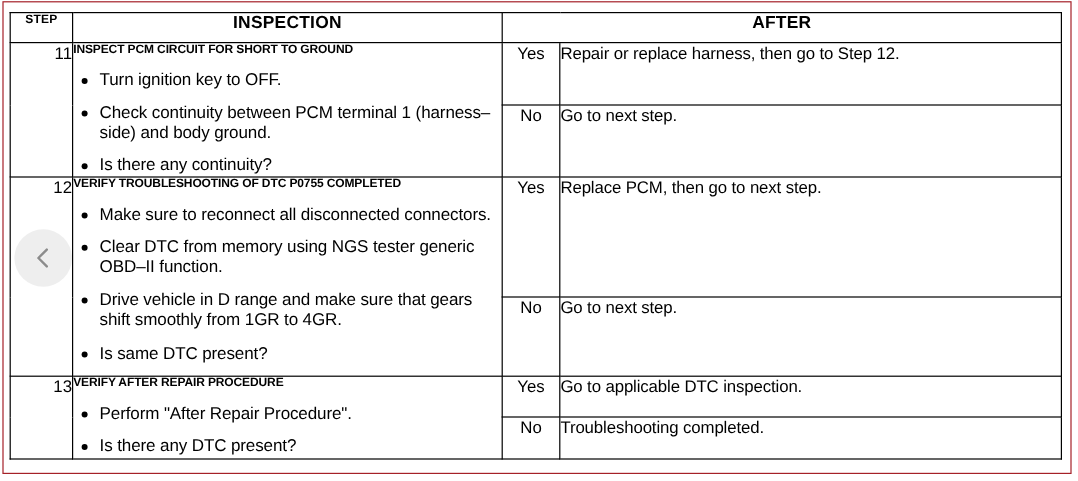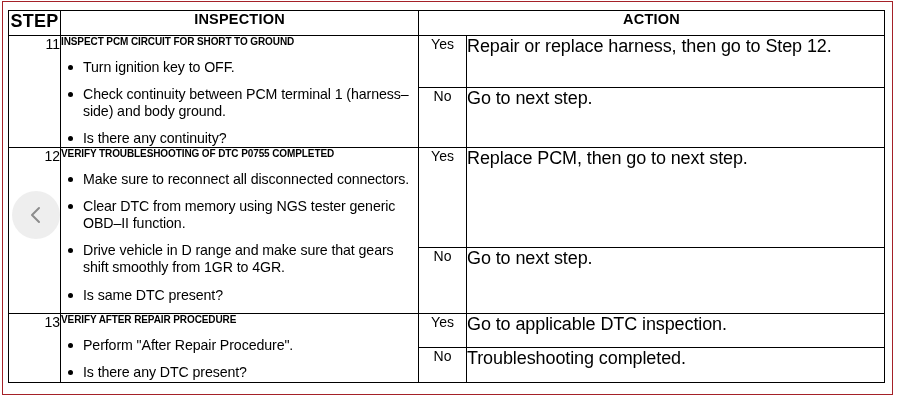--- a/index.html
+++ b/index.html
@@ -53,21 +53,21 @@
 
   
   thead th {
     height: 24px;
     text-align: center;
     vertical-align: middle;
     font-size: 14.5px;
     font-weight: bold;
     letter-spacing: 0.2px;
   }
-  thead th.hdr-step { font-size: 18px; }
+  thead th.hdr-step { font-size: 10px; }
 
   
   td.step-cell {
     text-align: right;
     vertical-align: top;
     font-size: 14px;
     padding-top: 7px;
   }
 
   
@@ -111,21 +111,21 @@
     font-size: 14px;
     padding-top: 6px;
   }
   td.yn-cell.left-aligned {
     text-align: center;
     padding-left: 9px;
   }
 
   
   td.action-cell {
-    font-size: 18px;
+    font-size: 14px;
     padding: 6px 6px 6px 8px;
     line-height: 1.2;
     letter-spacing: -0.1px;
   }
 
   
   tr.r11a td { height: 49px; }
   tr.r11b td { height: 56px; }
   tr.r12a td { height: 99px; }
   tr.r12b td { height: 65px; }
@@ -158,21 +158,21 @@
       <col class="c-step">
       <col class="c-insp">
       <col class="c-yn">
       <col class="c-action">
     </colgroup>
 
     <thead>
       <tr>
         <th class="hdr-step">STEP</th>
         <th>INSPECTION</th>
-        <th colspan="2">ACTION</th>
+        <th colspan="2">AFTER</th>
       </tr>
     </thead>
 
     <tbody>
 
       <tr class="r11a">
         <td class="step-cell" rowspan="2">11</td>
         <td class="insp-cell" rowspan="2">
           <div class="insp-title">INSPECT PCM CIRCUIT FOR SHORT TO GROUND</div>
           <ul class="insp-list">

